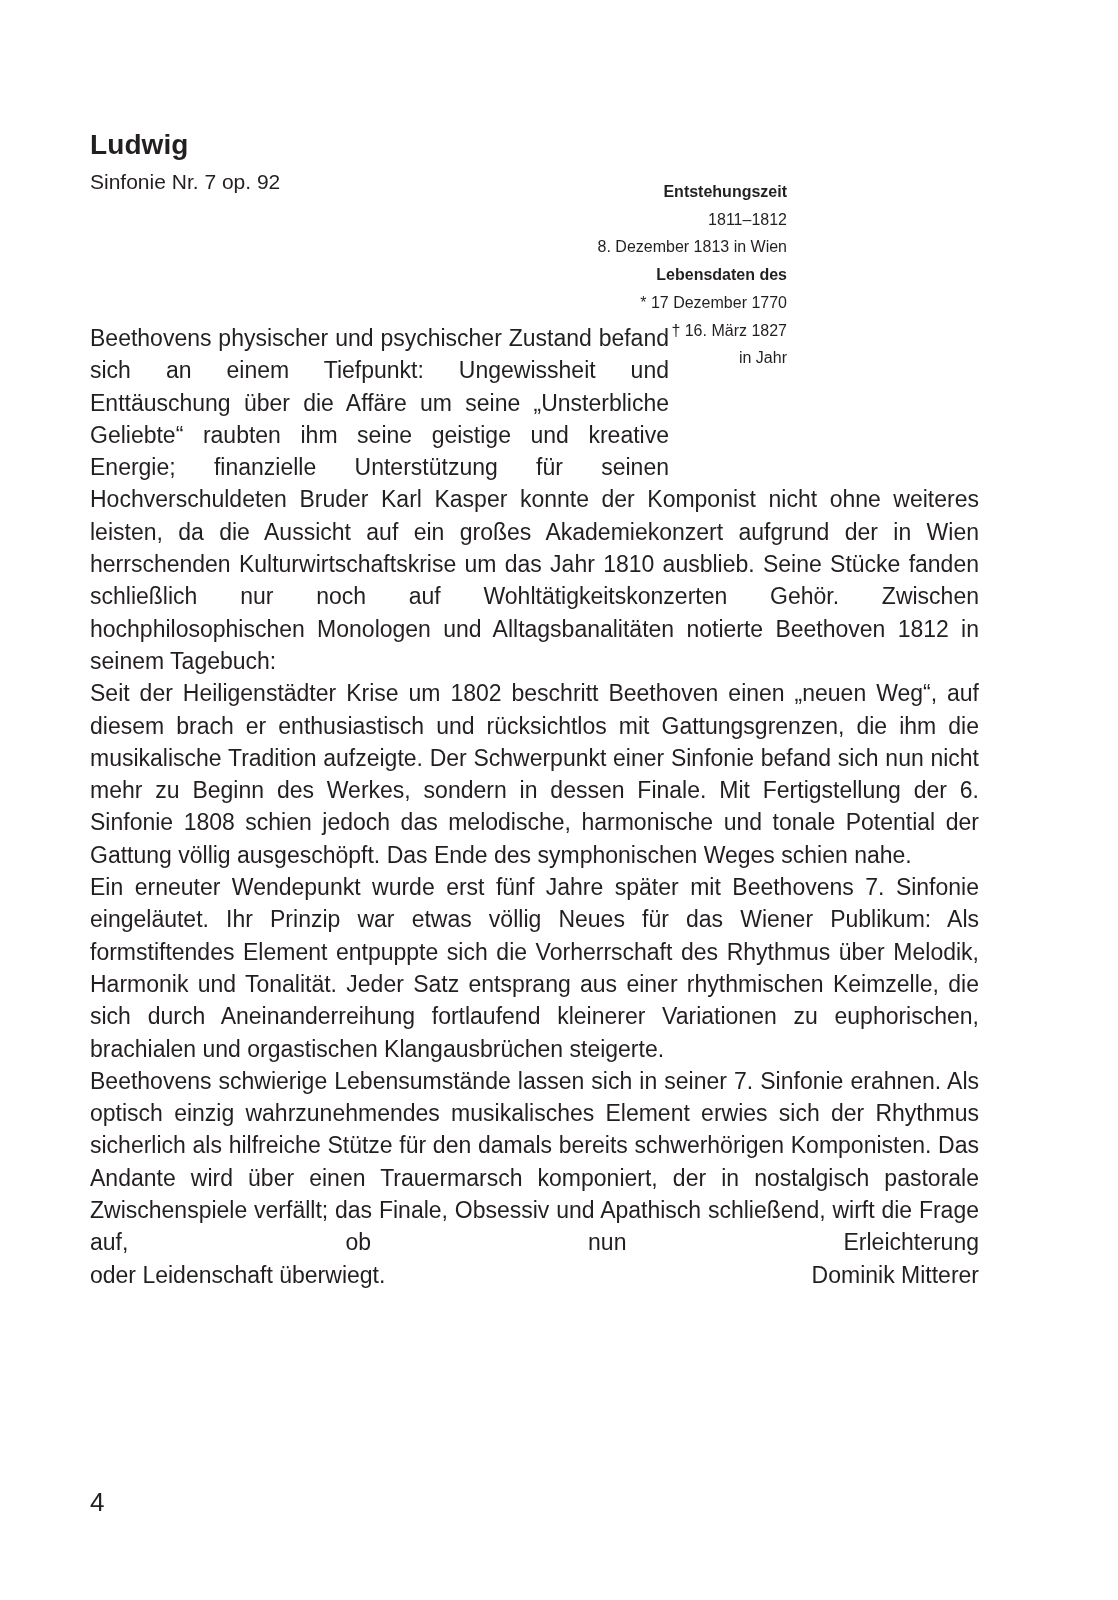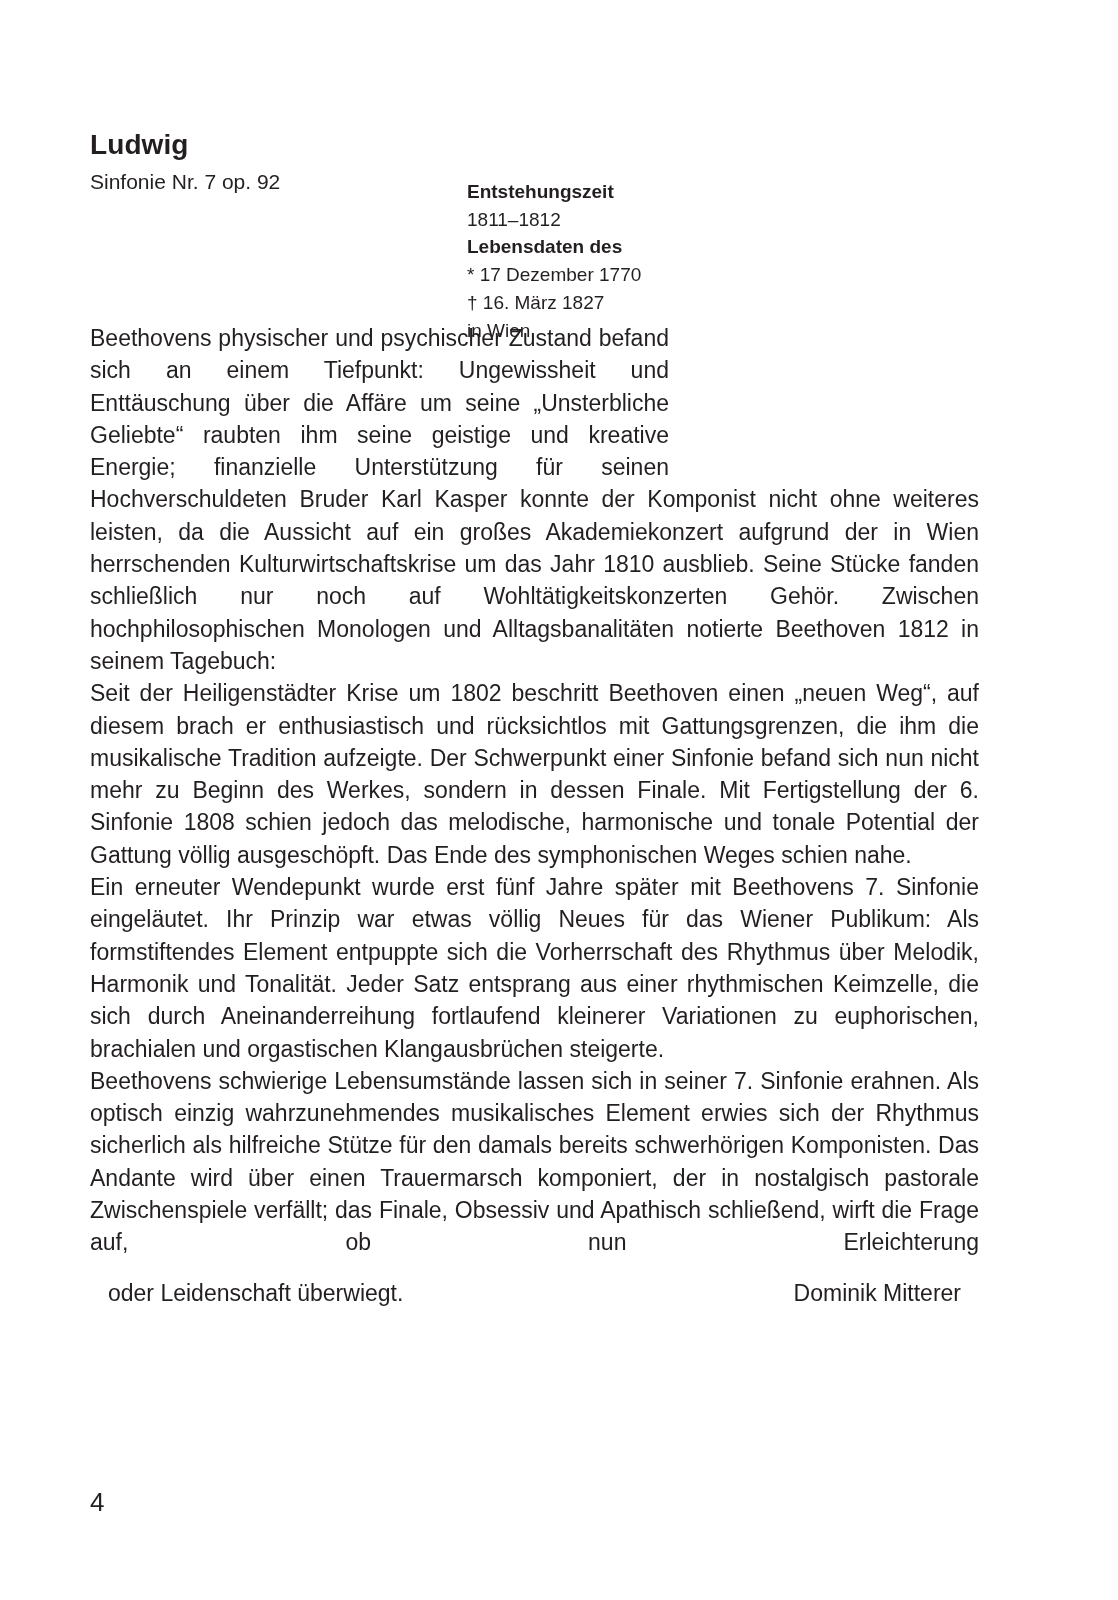--- a/index.html
+++ b/index.html
@@ -12,58 +12,59 @@
 
   .title-block { position: absolute; left: 90px; top: 122px; width: 420px; }
   .composer-name {
     font-weight: bold; font-size: 28px; line-height: 37px; margin: 0;
     letter-spacing: 0.1px;
   }
   .work-title { font-size: 21px; line-height: 37px; margin: 0; }
 
   .sidebar {
     position: absolute; right: 139px; top: 174px; width: 320px;
-    font-size: 19px; line-height: 27.7px;
+    text-align: right; font-size: 16px; line-height: 27.7px;
   }
   .sidebar .label { font-weight: bold; }
   .sidebar div { margin: 0; }
 
   .body-text {
     position: absolute; left: 90px; top: 318px; width: 889px;
     font-size: 23px; line-height: 32.3px;
   }
   .float-spacer {
     float: right; width: 310px; height: 160px;
   }
   .para { margin: 0; text-align: justify; }
   .para.last-left { text-align-last: left; }
   .quote { margin: 0; font-style: italic; text-align: justify; text-align-last: left; }
-  .signature-line { margin: 18px; display: flex; justify-content: space-between; }
+  .signature-line { margin: 0; display: flex; justify-content: space-between; }
 
   .page-number {
     position: absolute; left: 90px; top: 1483px; font-size: 26px; line-height: 30px;
   }
 </style>
 </head>
 <body>
 
 <div class="page">
 
   <div class="title-block">
     <div class="composer-name">Ludwig</div>
     <div class="work-title">Sinfonie Nr. 7 op. 92</div>
   </div>
 
   <div class="sidebar">
     <div class="label">Entstehungszeit</div>
     <div>1811–1812</div>
+    <div>8. Dezember 1813 in Wien</div>
     <div class="label">Lebensdaten des</div>
     <div>* 17 Dezember 1770</div>
     <div>† 16. März 1827</div>
-    <div>in Wien</div>
+    <div>in Jahr</div>
   </div>
 
   <div class="body-text">
     <div class="float-spacer"></div>
     <p class="para last-left">Beethovens physischer und psychischer Zustand befand sich an einem Tiefpunkt: Ungewissheit und Enttäuschung über die Affäre um seine „Unsterbliche Geliebte“ raubten ihm seine geistige und kreative Energie; finanzielle Unterstützung für seinen Hochverschuldeten Bruder Karl Kasper konnte der Komponist nicht ohne weiteres leisten, da die Aussicht auf ein großes Akademiekonzert aufgrund der in Wien herrschenden Kulturwirtschaftskrise um das Jahr 1810 ausblieb. Seine Stücke fanden schließlich nur noch auf Wohltätigkeitskonzerten Gehör. Zwischen hochphilosophischen Monologen und Alltagsbanalitäten notierte Beethoven 1812 in seinem Tagebuch:</p>
     <p class="para last-left">Seit der Heiligenstädter Krise um 1802 beschritt Beethoven einen „neuen Weg“, auf diesem brach er enthusiastisch und rücksichtlos mit Gattungsgrenzen, die ihm die musikalische Tradition aufzeigte. Der Schwerpunkt einer Sinfonie befand sich nun nicht mehr zu Beginn des Werkes, sondern in dessen Finale. Mit Fertigstellung der 6. Sinfonie 1808 schien jedoch das melodische, harmonische und tonale Potential der Gattung völlig ausgeschöpft. Das Ende des symphonischen Weges schien nahe.</p>
     <p class="para last-left">Ein erneuter Wendepunkt wurde erst fünf Jahre später mit Beethovens 7. Sinfonie eingeläutet. Ihr Prinzip war etwas völlig Neues für das Wiener Publikum: Als formstiftendes Element entpuppte sich die Vorherrschaft des Rhythmus über Melodik, Harmonik und Tonalität. Jeder Satz entsprang aus einer rhythmischen Keimzelle, die sich durch Aneinanderreihung fortlaufend kleinerer Variationen zu euphorischen, brachialen und orgastischen Klangausbrüchen steigerte.</p>
     <p class="para" style="text-align-last: justify;">Beethovens schwierige Lebensumstände lassen sich in seiner 7. Sinfonie erahnen. Als optisch einzig wahrzunehmendes musikalisches Element erwies sich der Rhythmus sicherlich als hilfreiche Stütze für den damals bereits schwerhörigen Komponisten. Das Andante wird über einen Trauermarsch komponiert, der in nostalgisch pastorale Zwischenspiele verfällt; das Finale, Obsessiv und Apathisch schließend, wirft die Frage auf, ob nun Erleichterung</p>
     <div class="signature-line">
       <span>oder Leidenschaft überwiegt.</span>

